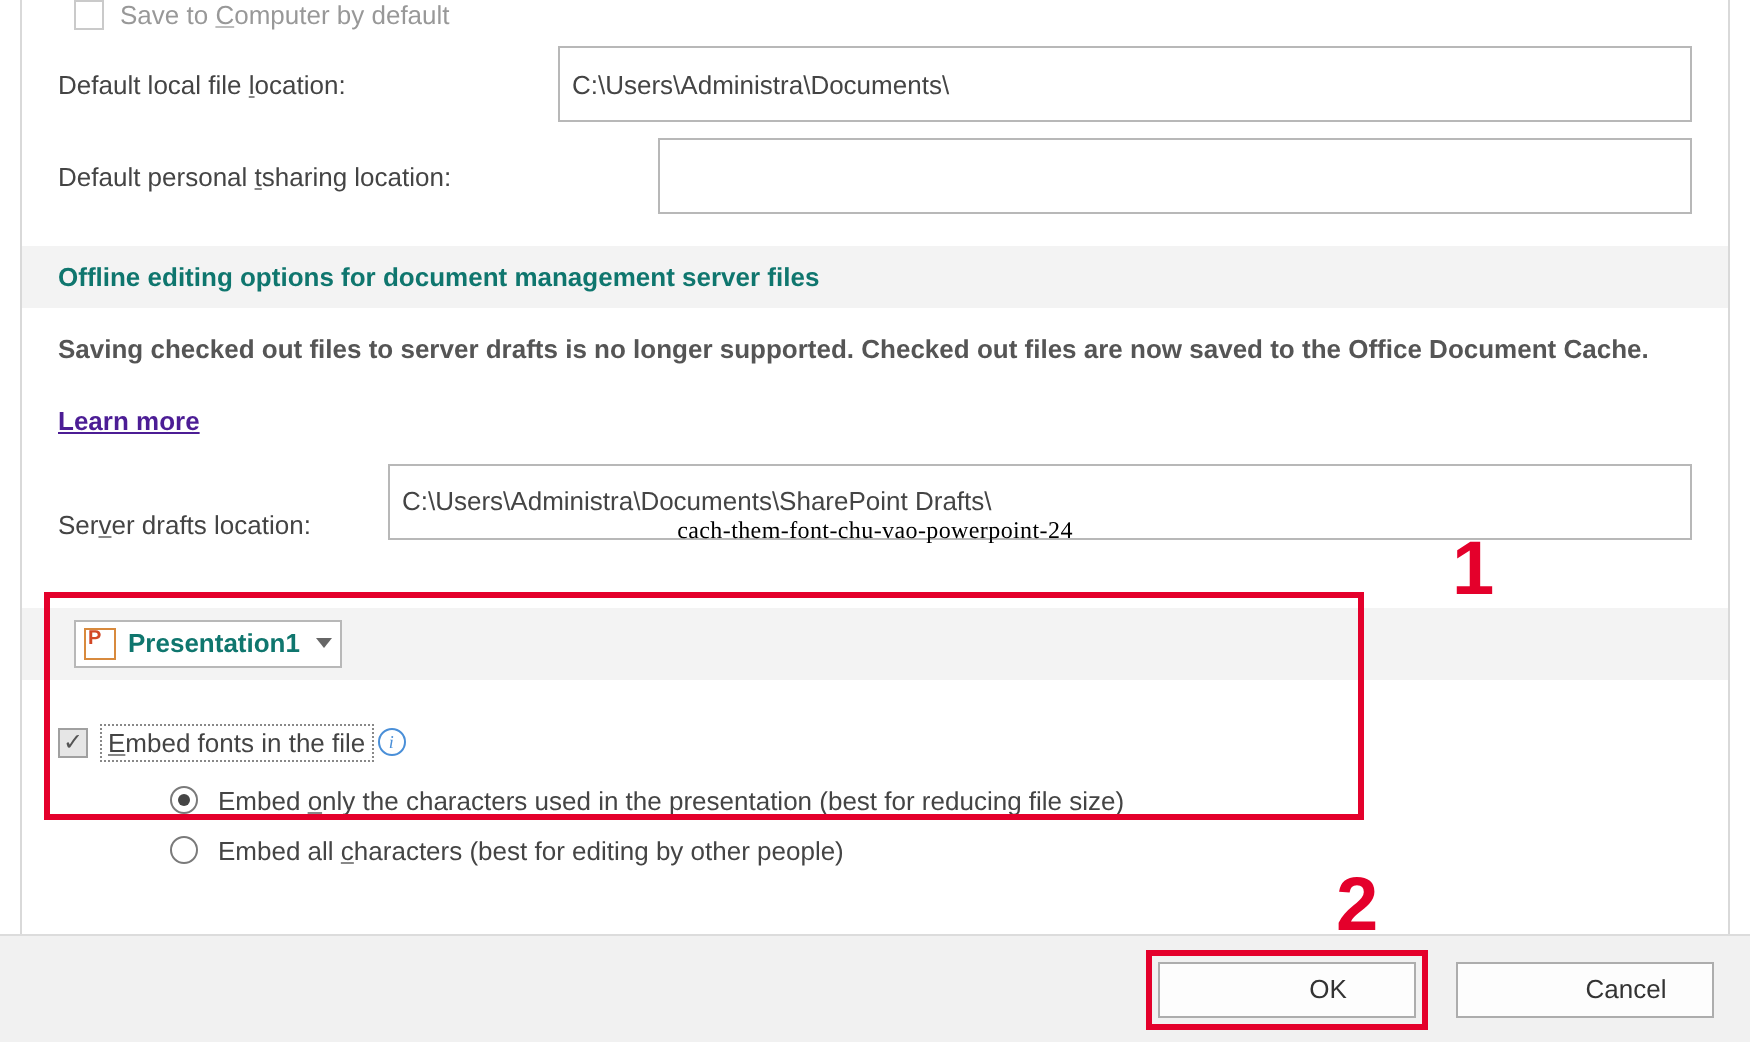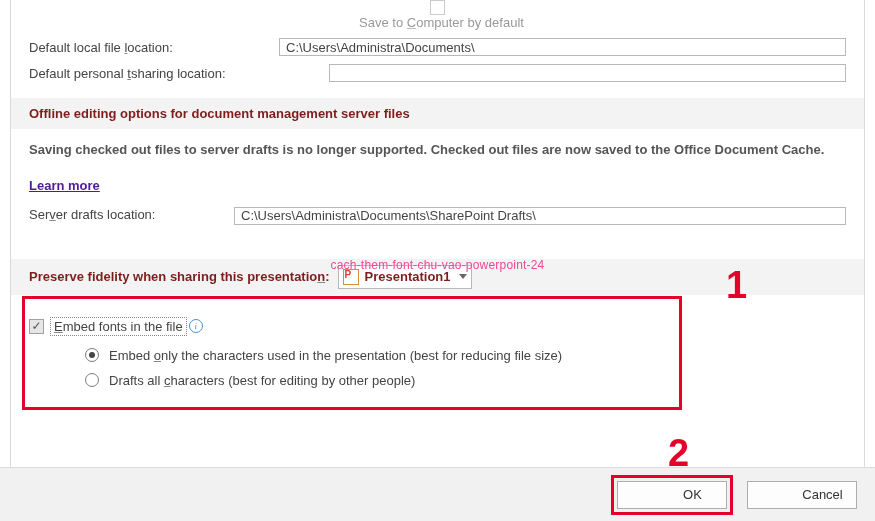--- a/index.html
+++ b/index.html
@@ -40,30 +40,30 @@
   }
   .radio.selected::after {
     content: ""; position: absolute; left: 3px; top: 3px;
     width: 6px; height: 6px; border-radius: 50%;
     background: #454545;
   }
   .label { color: #444; }
   .underline { text-decoration: underline; text-decoration-color: #888; }
   .field-label-wide { min-width: 290px; }
   .textbox {
-    flex: 1; height: 18px; border: 1px solid #b8b8b8;
+    flex: 1; height: 38px; border: 1px solid #b8b8b8;
     padding: 0 6px; font-size: 13px; color: #444; background: #fff;
     font-family: inherit;
   }
   .section-header {
     margin: 16px -18px 0 -18px;
     padding: 8px 18px;
     background: #f3f3f3;
     font-weight: 600;
-    color: #7f1d1d;
+    color: #0f766e;
   }
   .body-text { margin: 12px 0 2px 0; color: #555; line-height: 1.45; font-weight: bold; }
   .link { color: #4c1d95; text-decoration: underline; cursor: pointer; display: inline-block; margin-top: 16px; font-weight: bold; }
   .dropdown {
     height: 24px; border: 1px solid #b8b8b8; display: inline-flex;
     align-items: center; padding: 0 4px 0 4px; background: #fff; margin-left: 8px;
   }
   .dd-icon {
     width: 16px; height: 16px; margin-right: 6px; border: 1px solid #d88a3d;
     background: #fff; position: relative; display: inline-block;
@@ -72,21 +72,21 @@
     content: "P"; position: absolute; left: 1px; top: -1px;
     font-size: 10px; font-weight: 700; color: #d24726;
   }
   .dd-caret {
     margin-left: 8px; width: 0; height: 0;
     border-left: 4px solid transparent; border-right: 4px solid transparent;
     border-top: 5px solid #666;
   }
   .watermark {
     position: absolute; left: 50%; top: 258px; transform: translateX(-50%);
-    color: #ec4899; font-size: 12px; pointer-events: none; letter-spacing: 0.2px;
+    color: #000000; font-size: 12px; pointer-events: none; letter-spacing: 0.2px; font-family: Liberation Serif, serif;
   }
   .red-box {
     position: absolute; left: 22px; top: 296px; width: 660px; height: 114px;
     border: 3px solid #e4002b; pointer-events: none;
   }
   .marker {
     position: absolute; font-weight: 800; color: #e4002b;
     font-family: Arial, sans-serif;
   }
   .marker.one { left: 726px; top: 264px; font-size: 38px; }
@@ -102,41 +102,41 @@
   .embed-options .row { margin-top: 10px; }
   .dotted { outline: 1px dotted #888; outline-offset: 1px; padding: 0 2px; }
 
   .footer {
     position: absolute; left: 0; right: 0; bottom: 0; height: 54px;
     background: #f1f1f1; border-top: 1px solid #dcdcdc;
     display: flex; justify-content: flex-end; align-items: center;
     padding-right: 18px; gap: 14px;
   }
   .btn {
-    width: 110px; height: 28px; border: 1px solid #adadad;
+    width: 129px; height: 28px; border: 1px solid #adadad;
     background: #fdfdfd; font-size: 13px; color: #333;
     display: inline-flex; align-items: center; justify-content: center;
     cursor: pointer;
     padding-left: 41px;
   }
   .btn-ok-wrap {
     border: 3px solid #e4002b; padding: 3px;
     display: inline-flex;
   }
-  .drafts-row { margin-top: 14px; align-items: flex-start; gap: 40px; }
+  .drafts-row { margin-top: 14px; align-items: flex-end; }
   .drafts-label { min-width: 165px; }
   .preserve-row { margin-top: 34px; }
 </style>
 </head>
 <body>
 
 <div class="panel">
 
   
-  <div class="row checkbox-row" style="opacity:.55;margin-left:8px;flex-direction:column;">
+  <div class="row checkbox-row" style="opacity:.55;margin-left:8px;">
     <span class="chk"></span>
     <span class="label">
       <span>Save to </span><span class="underline">C</span><span>omputer by default</span>
     </span>
   </div>
 
   
   <div class="row">
     <span class="label field-label-wide" style="min-width:250px">
       <span>Default local file </span><span class="underline">l</span><span>ocation:</span>
@@ -160,23 +160,20 @@
 
   <div class="row drafts-row">
     <span class="label drafts-label">
       <span>Ser</span><span class="underline">v</span><span>er drafts location:</span>
     </span>
     <input class="textbox" type="text" value="C:\Users\Administra\Documents\SharePoint Drafts\" style="">
   </div>
 
   
   <div class="row preserve-row section-header" style="margin-left:-18px;margin-right:-18px;padding-top:6px;padding-bottom:6px;display:flex;align-items:center;">
-    <span style="font-weight:600">
-      <span>Preserve fidelity when sharing this presentatio</span><span class="underline">n</span><span>:</span>
-    </span>
     <span class="dropdown">
       <span class="dd-icon"></span>
       <span style="font-weight:700">Presentation1</span>
       <span class="dd-caret"></span>
     </span>
   </div>
 
   
   <div class="embed-block">
     <div class="row" style="margin-left:0">
@@ -189,21 +186,21 @@
     <div class="embed-options">
       <div class="row">
         <span class="radio selected"></span>
         <span class="label">
           <span>Embed </span><span class="underline">o</span><span>nly the characters used in the presentation (best for reducing file size)</span>
         </span>
       </div>
       <div class="row">
         <span class="radio"></span>
         <span class="label">
-          <span>Drafts all </span><span class="underline">c</span><span>haracters (best for editing by other people)</span>
+          <span>Embed all </span><span class="underline">c</span><span>haracters (best for editing by other people)</span>
         </span>
       </div>
     </div>
   </div>
 
 </div>
 
 <div class="watermark">cach-them-font-chu-vao-powerpoint-24</div>
 <div class="red-box"></div>
 <div class="marker one">1</div>

